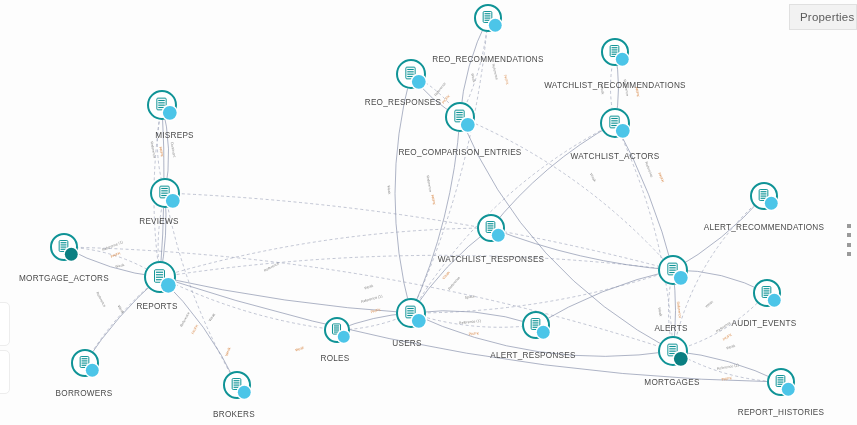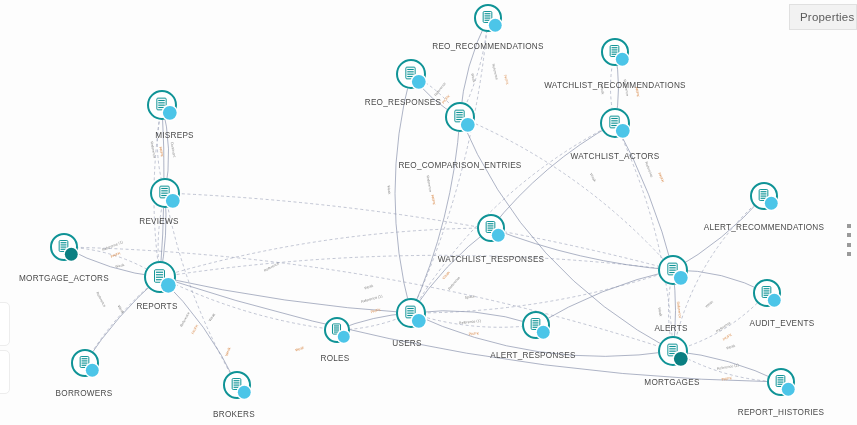--- a/index.html
+++ b/index.html
@@ -464,29 +464,29 @@
   <div id="node-labels">
       <div class="node-label" style="left: 157px; top: 131px; padding-left: 35px;">MISREPS</div>
       <div class="node-label" style="left: 159px; top: 217px;">REVIEWS</div>
       <div class="node-label" style="left: 64px; top: 274px;">MORTGAGE_ACTORS</div>
       <div class="node-label" style="left: 157px; top: 302px;">REPORTS</div>
       <div class="node-label" style="left: 84px; top: 389px;">BORROWERS</div>
       <div class="node-label" style="left: 234px; top: 410px;">BROKERS</div>
       <div class="node-label" style="left: 335px; top: 354px;">ROLES</div>
       <div class="node-label" style="left: 407px; top: 339px;">USERS</div>
       <div class="node-label" style="left: 403px; top: 98px;">REO_RESPONSES</div>
-      <div class="node-label" style="left: 488px; top: 42px;">REO_RECOMMENDATIONS</div>
-      <div class="node-label" style="left: 460px; top: 148px; margin-top: 13px;">REO_COMPARISON_ENTRIES</div>
+      <div class="node-label" style="left: 488px; top: 55px;">REO_RECOMMENDATIONS</div>
+      <div class="node-label" style="left: 460px; top: 148px;">REO_COMPARISON_ENTRIES</div>
       <div class="node-label" style="left: 491px; top: 255px;">WATCHLIST_RESPONSES</div>
       <div class="node-label" style="left: 615px; top: 81px;">WATCHLIST_RECOMMENDATIONS</div>
       <div class="node-label" style="left: 615px; top: 152px;">WATCHLIST_ACTORS</div>
       <div class="node-label" style="left: 533px; top: 351px;">ALERT_RESPONSES</div>
       <div class="node-label" style="left: 671px; top: 296px; margin-top: 28px;">ALERTS</div>
       <div class="node-label" style="left: 764px; top: 223px;">ALERT_RECOMMENDATIONS</div>
-      <div class="node-label" style="left: 764px; top: 319px; margin-left: 18px;">AUDIT_EVENTS</div>
+      <div class="node-label" style="left: 764px; top: 319px;">AUDIT_EVENTS</div>
       <div class="node-label" style="left: 672px; top: 378px;">MORTGAGES</div>
       <div class="node-label" style="left: 781px; top: 408px;">REPORT_HISTORIES</div>
     </div>
 
   <div class="left-stub" id="left-stub-1"></div>
   <div class="left-stub" id="left-stub-2"></div>
 
   <div id="panel-buttons">
     <button class="panel-btn">Properties</button>
   </div>

